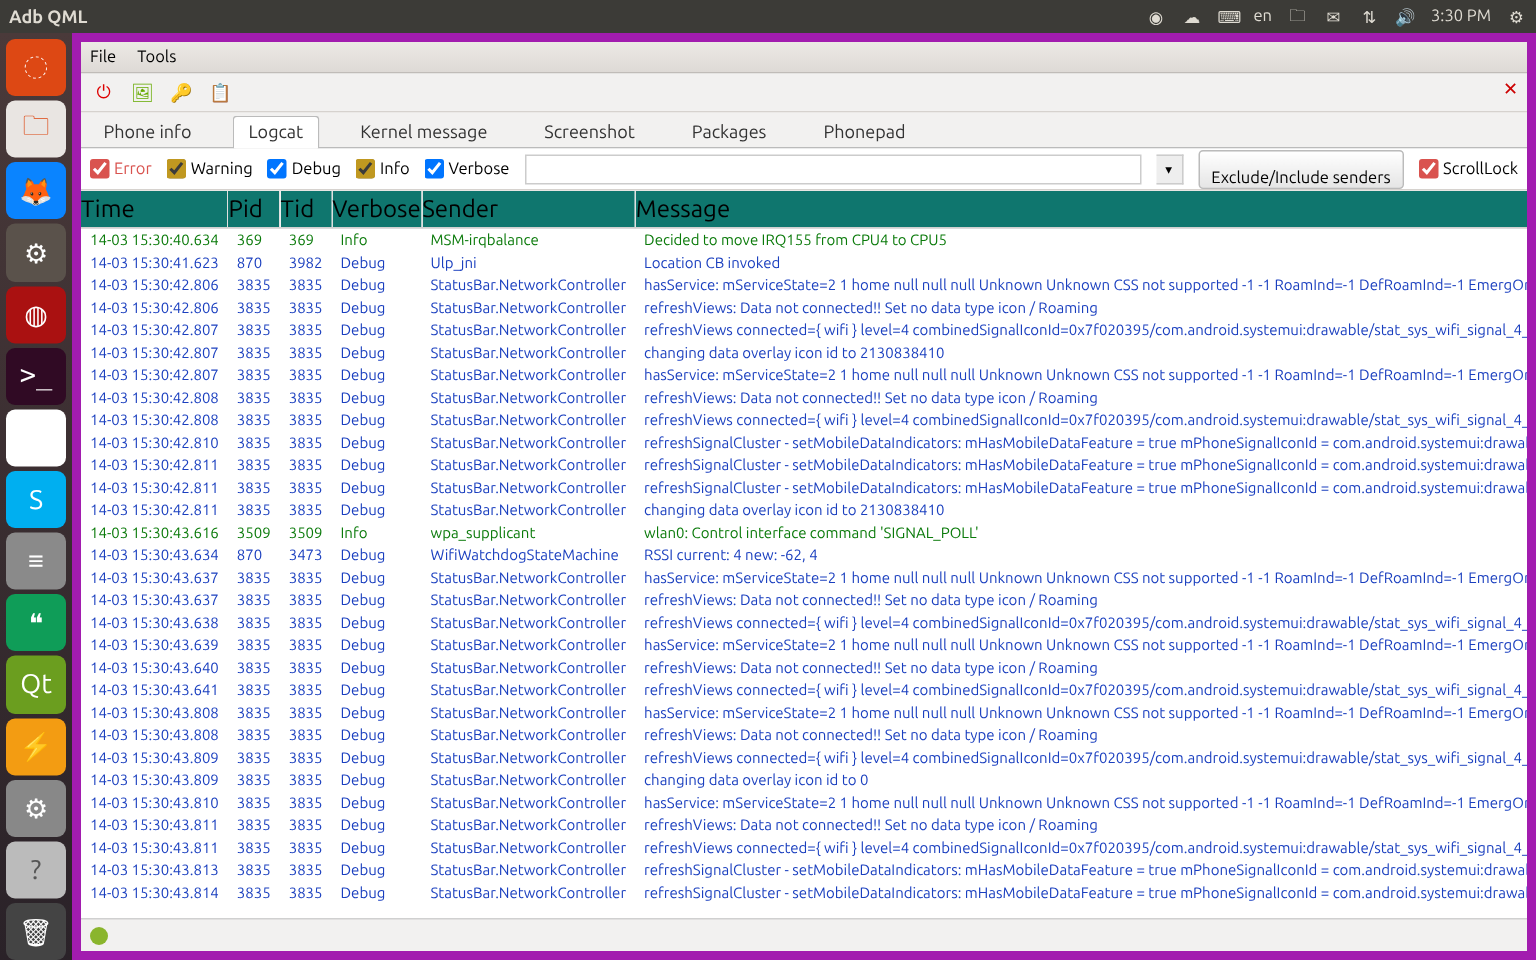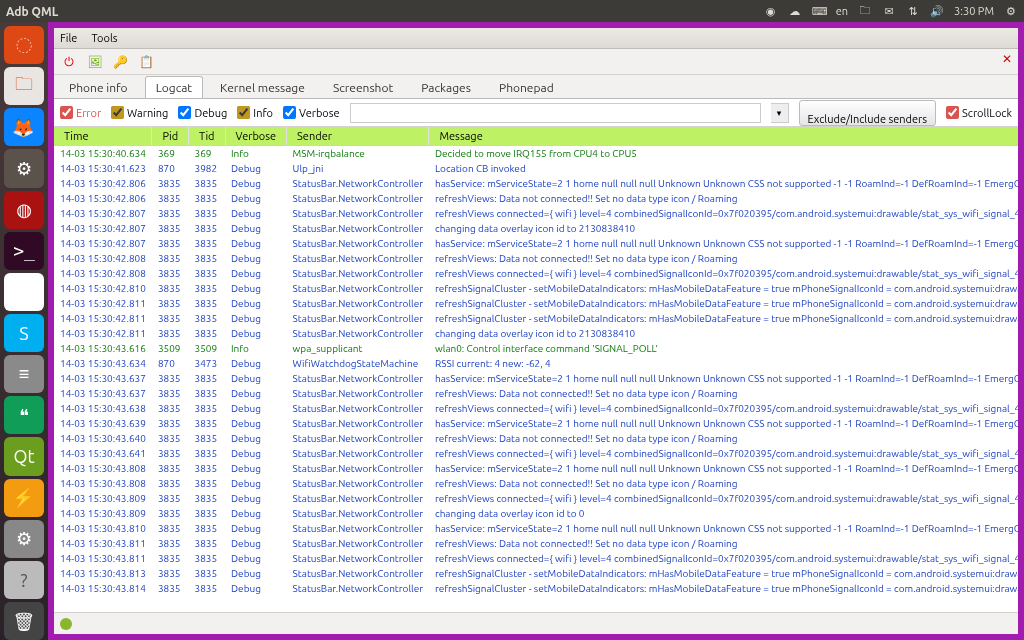--- a/index.html
+++ b/index.html
@@ -26,32 +26,32 @@
 .li-q{background:#bbb;color:#555}
 .li-trash{background:#444}
 .app{position:absolute;left:48px;top:22px;right:0;bottom:0;background:#f2f1f0;display:flex;flex-direction:column;border:6px solid #a21caf}
 .menubar{background:linear-gradient(#ece9e5,#dedad6);height:21px;display:flex;align-items:center;padding:0 6px;gap:14px;font-size:12px;border-bottom:1px solid #c0bcb8}
 .menubar span{cursor:default}
 .toolbar{height:26px;display:flex;align-items:center;padding:0 6px;gap:8px;background:#f2f1f0;border-bottom:1px solid #d6d2ce}
 .tb-btn{width:18px;height:18px;display:inline-flex;align-items:center;justify-content:center;font-size:12px}
 .tb-close{position:absolute;right:6px;top:24px;color:#c00;font-size:12px}
 .devicebar{height:26px;display:flex;align-items:center;padding:0 6px;border-bottom:1px solid #d6d2ce}
 .device-tab{background:#fff;border:1px solid #bbb;border-bottom:none;padding:3px 10px;font-size:11px;border-radius:3px 3px 0 0}
-.maintabs{height:24px;display:flex;align-items:flex-start;padding:0 4px;gap:6px;border-bottom:1px solid #bbb;background:#f2f1f0}
+.maintabs{height:24px;display:flex;align-items:center;padding:0 4px;gap:16px;border-bottom:1px solid #bbb;background:#f2f1f0}
 .mtab{padding:4px 10px;font-size:12px;color:#333;cursor:pointer;border:1px solid transparent;border-bottom:none;position:relative;top:1px}
 .mtab.active{background:#fff;border-color:#bbb;border-radius:3px 3px 0 0}
 .filterbar{height:28px;display:flex;align-items:center;padding:0 6px;gap:10px;background:#fff;border-bottom:1px solid #d6d2ce}
 .chk{display:flex;align-items:center;gap:3px;font-size:11px}
 .chk input{margin:0}
 .filter-input{flex:1;height:20px;border:1px solid #ccc;background:#fff}
 .dd-btn{width:18px;height:20px;border:1px solid #ccc;border-left:none;background:#eee;font-size:9px}
 .side-btn{height:18px;padding:12px 8px;border:1px solid #bbb;background:linear-gradient(#fff,#e5e5e5);border-radius:3px;font-size:11px}
 .table-wrap{flex:1;overflow:auto;background:#fff}
 table{border-collapse:collapse;width:100%;font-size:10px}
-thead th{text-align:left;padding:3px 10px;background:#bef264;border-bottom:1px solid #d0d0d0;border-right:1px solid #e0e0e0;font-weight:normal;position:sticky;top:0;font-size:11px}
+thead th{text-align:left;padding:3px 0;background:#0f766e;border-bottom:1px solid #d0d0d0;border-right:1px solid #e0e0e0;font-weight:normal;position:sticky;top:0;font-size:16px}
 tbody td{padding:1px 6px;white-space:nowrap;font-size:10px;line-height:13px}
 .r-debug{color:#1a3fbf}
 .r-info{color:#0a7a0a}
 .statusbar{height:22px;background:#f2f1f0;border-top:1px solid #d0d0d0;display:flex;align-items:center;padding:0 6px}
 .status-dot{width:12px;height:12px;border-radius:50%;background:#8ab52d}
 </style>
 </head>
 <body>
 
 <div class="topbar">

